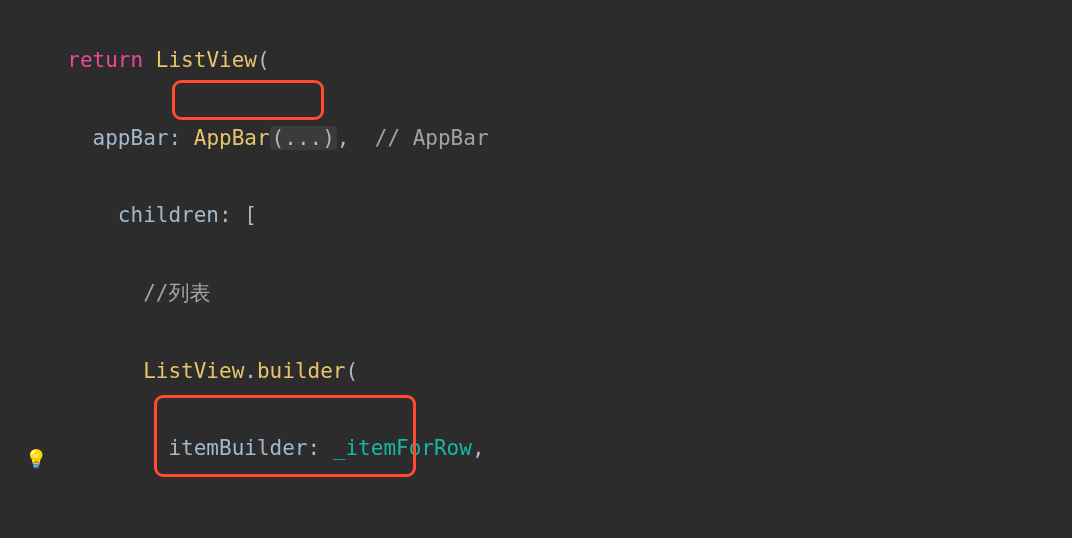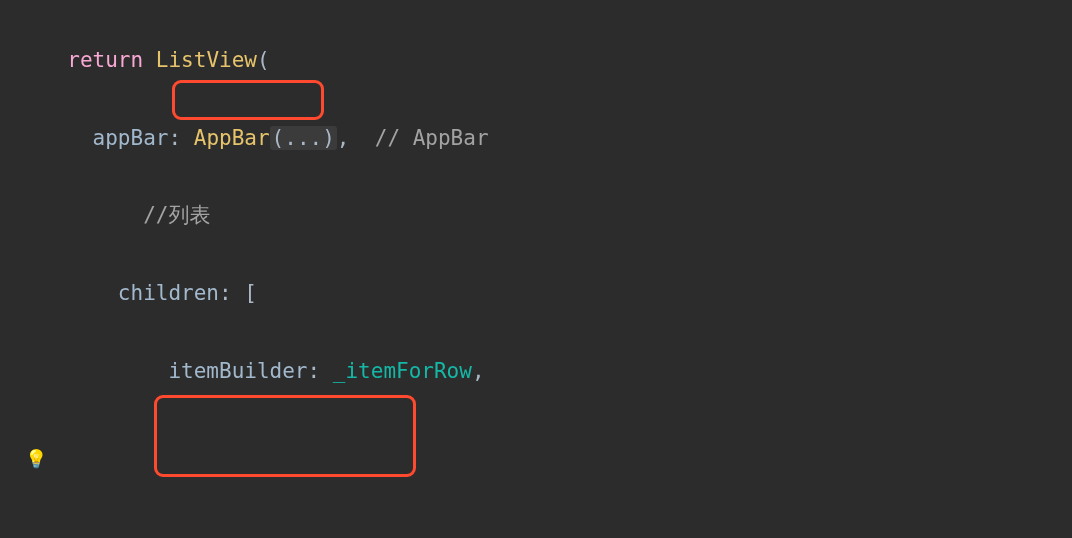--- a/index.html
+++ b/index.html
@@ -27,21 +27,21 @@
     font-size: 18px;
     color: #d6a23d;
   }
   .editor {
     position: absolute;
     left: 42px;
     top: 0;
     white-space: pre;
     padding-top: 2px;
   }
-  .kw { color: #f9a8d4; font-weight: 500; }
+  .kw { color: #ec4899; font-weight: 500; }
   .type { color: #e7c46c; }
   .param { color: #a2b8cc; }
   .fn { color: #e7c46c; }
   .ident { color: #14b8a6; }
   .comment { color: #a3a3a3; }
   .punct { color: #a9b7c6; }
   .fold {
     background: #3b3b3b;
     border-radius: 3px;
     padding: 0 2px;
@@ -62,22 +62,23 @@
 </head>
 <body>
 
 <div class="gutter">
   <span class="bulb" style="top:442px">💡</span>
 </div>
 
 <div class="editor">
 <span class="line">  <span class="kw">return</span> <span class="type">ListView</span><span class="punct">(</span></span>
 <span class="line">    <span class="param">appBar</span><span class="punct">: </span><span class="type">AppBar</span><span class="fold">(...)</span><span class="punct">,</span>  <span class="comment">// AppBar</span></span>
+<span class="line">      <span class="param">children</span><span class="punct">: </span><span class="punct">[</span></span>
 <span class="line">        <span class="comment">//列表</span></span>
-<span class="line">      <span class="param">children</span><span class="punct">: </span><span class="punct">[</span></span>
+<span class="line">        <span class="type">ListView</span><span class="punct">.</span><span class="fn">builder</span><span class="punct">(</span></span>
 <span class="line">          <span class="param">itemBuilder</span><span class="punct">: </span><span class="ident">_itemForRow</span><span class="punct">,</span></span>
 
 
 
 
 
 
 </div>
 
 <div class="hl hl1"></div>

